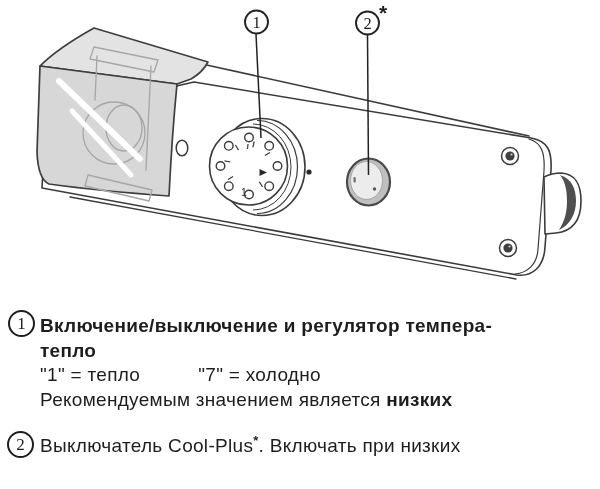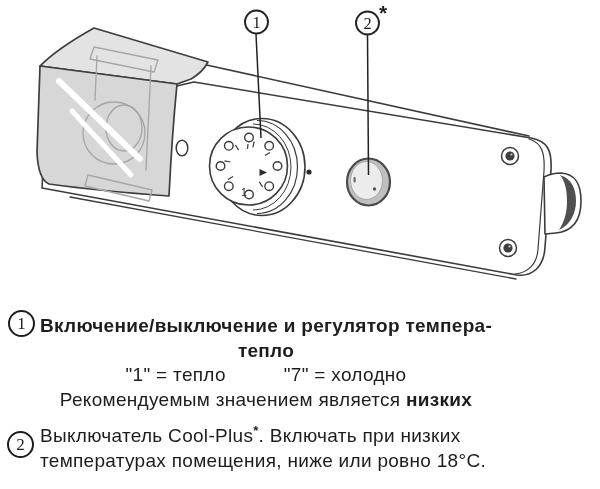--- a/index.html
+++ b/index.html
@@ -112,29 +112,28 @@
         <text x="367.5" y="29" text-anchor="middle" font-size="16.5" font-family="Liberation Serif, serif" fill="#1d1d1d">2</text>
         <text x="379" y="20" font-size="21" font-weight="bold" font-family="Liberation Sans, sans-serif" fill="#1d1d1d">*</text>
       </g>
     </g>
   </svg>
 
   <div>
 
     <div class="legend-marker" style="left:8px;top:310px;">1</div>
 
-    <div class="item-text" style="left:40px;top:314px;text-align:center;">
+    <div class="item-text" style="left:40px;top:314px;">
       <span class="b">Включение/выключение и регулятор темпера-</span><br>
       <span class="b">тепло</span><br>
       <span>"1" = тепло</span><span class="gap">"7" = холодно</span><br>
       <span>Рекомендуемым значением является</span>
       <span class="b">низких</span><br>
     </div>
 
     <div class="legend-marker" style="left:7px;top:431px;">2</div>
 
-    <div class="item-text" style="left:40px;top:424px;">
+    <div class="item-text" style="left:40px;top:434px;">
       <span>Выключатель Cool-Plus</span><sup class="ast b">*</sup><span>. Включать при низких</span><br>
-      <span>температурах помещения, ниже или ровно 18°C.</span>
     </div>
 
   </div>
 </div>
 
 </body></html>

